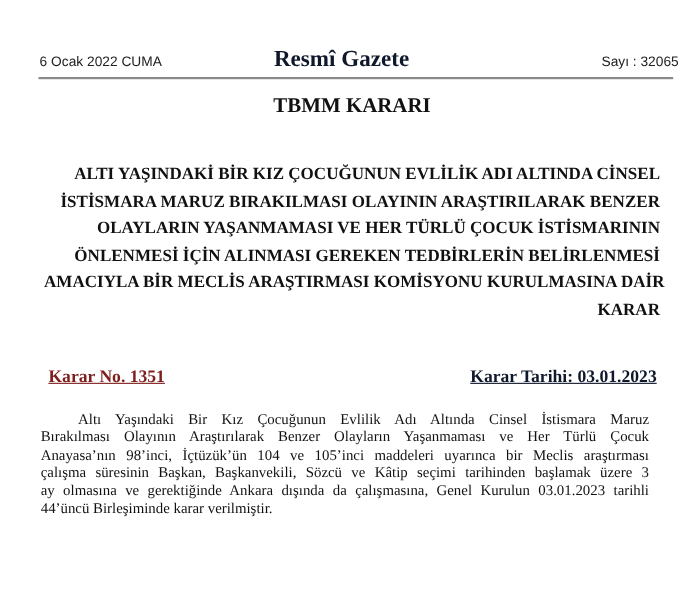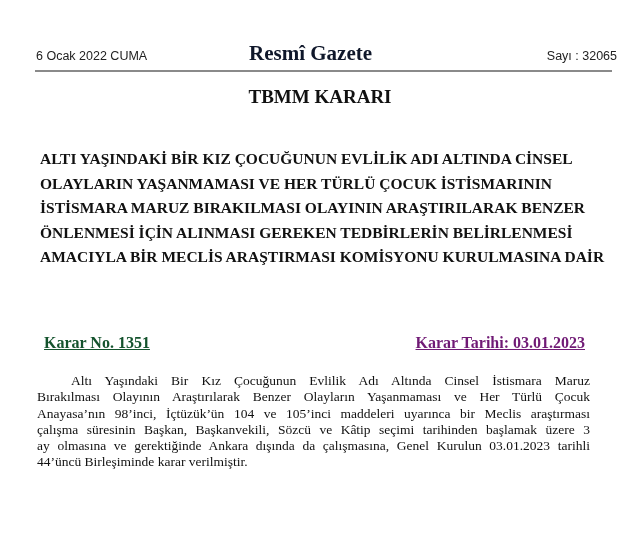--- a/index.html
+++ b/index.html
@@ -18,33 +18,33 @@
       font-family: "Liberation Sans", sans-serif; font-size: 12.5px; color: #222;
     }
     .hdr-rule {
       position: absolute; left: 35px; width: 577px; top: 70px; height: 2px; background: #8a8a8a;
     }
     .doc-type {
       position: absolute; left: 0; width: 640px; top: 86px; text-align: center;
       font-family: "Liberation Serif", serif; font-size: 19px; font-weight: bold; color: #111;
     }
     .title {
-      position: absolute; left: 40px; width: 560px; top: 147px; text-align: left;
+      position: absolute; left: 40px; width: 560px; top: 147px; text-align: right;
       font-family: "Liberation Serif", serif; font-size: 15.5px; font-weight: bold; color: #111;
       line-height: 24.5px;
     }
     .title div { white-space: nowrap; }
     .meta-left {
       position: absolute; left: 44px; top: 334px;
-      font-family: "Liberation Serif", serif; font-size: 16px; font-weight: bold; color: #14532d;
+      font-family: "Liberation Serif", serif; font-size: 16px; font-weight: bold; color: #7f1d1d;
       text-decoration: underline;
     }
     .meta-right {
-      position: absolute; right: 36px; top: 334px;
-      font-family: "Liberation Serif", serif; font-size: 16px; font-weight: bold; color: #701a75;
+      position: absolute; right: 24px; top: 334px;
+      font-family: "Liberation Serif", serif; font-size: 16px; font-weight: bold; color: #0f172a;
       text-decoration: underline;
       text-align: center;
     }
     .body-text {
       position: absolute; left: 37px; width: 553px; top: 373px;
       font-family: "Liberation Serif", serif; font-size: 13.5px; color: #111;
       line-height: 16.3px;
     }
     .body-text .ln { display: block; text-align: justify; text-align-last: justify; white-space: nowrap; }
     .body-text .ln.first { padding-left: 34px; }
@@ -56,24 +56,25 @@
 <div class="page">
   <div class="hdr-left">6 Ocak 2022 CUMA</div>
   <div class="hdr-center">Resmî Gazete</div>
   <div class="hdr-right">Sayı : 32065</div>
   <div class="hdr-rule"></div>
 
   <div class="doc-type">TBMM KARARI</div>
 
   <div class="title">
     <div>ALTI YAŞINDAKİ BİR KIZ ÇOCUĞUNUN EVLİLİK ADI ALTINDA CİNSEL</div>
+    <div>İSTİSMARA MARUZ BIRAKILMASI OLAYININ ARAŞTIRILARAK BENZER</div>
     <div>OLAYLARIN YAŞANMAMASI VE HER TÜRLÜ ÇOCUK İSTİSMARININ</div>
-    <div>İSTİSMARA MARUZ BIRAKILMASI OLAYININ ARAŞTIRILARAK BENZER</div>
     <div>ÖNLENMESİ İÇİN ALINMASI GEREKEN TEDBİRLERİN BELİRLENMESİ</div>
     <div>AMACIYLA BİR MECLİS ARAŞTIRMASI KOMİSYONU KURULMASINA DAİR</div>
+    <div>KARAR</div>
   </div>
 
   <div class="meta-left">Karar No. 1351</div>
   <div class="meta-right">Karar Tarihi: 03.01.2023</div>
 
   <div class="body-text">
     <span class="ln first">Altı Yaşındaki Bir Kız Çocuğunun Evlilik Adı Altında Cinsel İstismara Maruz</span>
     <span class="ln">Bırakılması Olayının Araştırılarak Benzer Olayların Yaşanmaması ve Her Türlü Çocuk</span>
     <span class="ln">Anayasa’nın 98’inci, İçtüzük’ün 104 ve 105’inci maddeleri uyarınca bir Meclis araştırması</span>
     <span class="ln">çalışma süresinin Başkan, Başkanvekili, Sözcü ve Kâtip seçimi tarihinden başlamak üzere 3</span>

